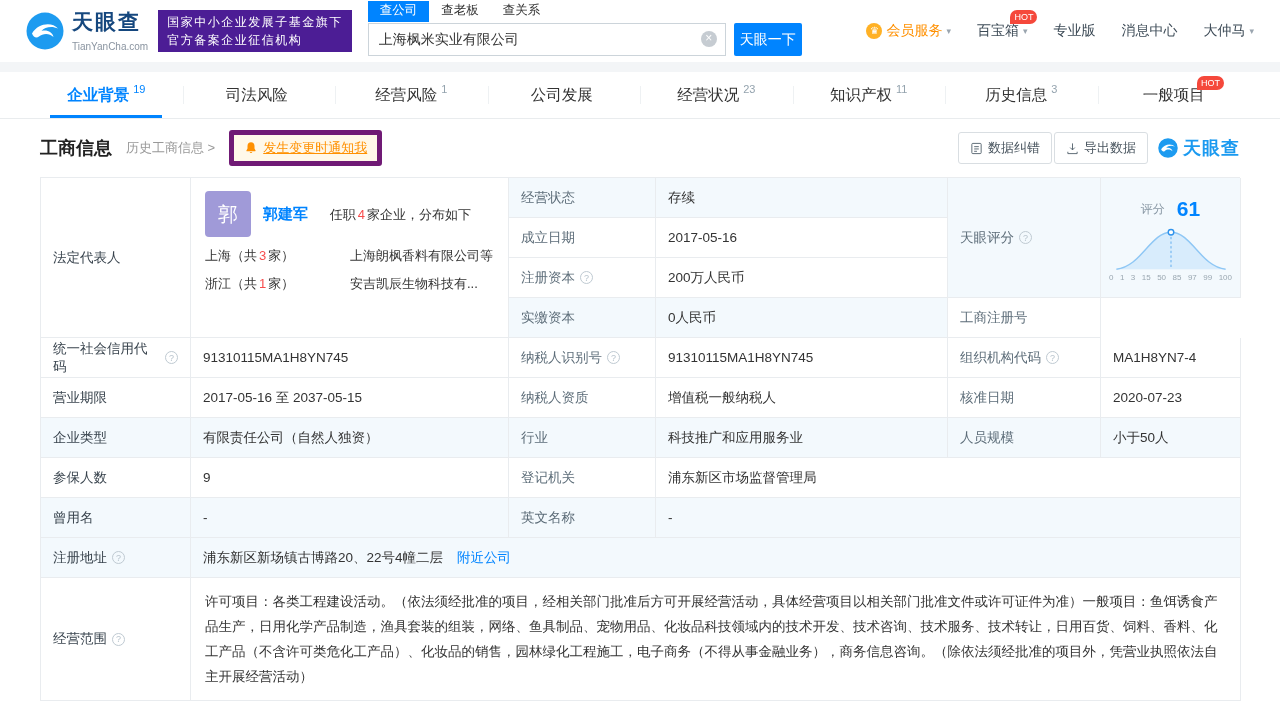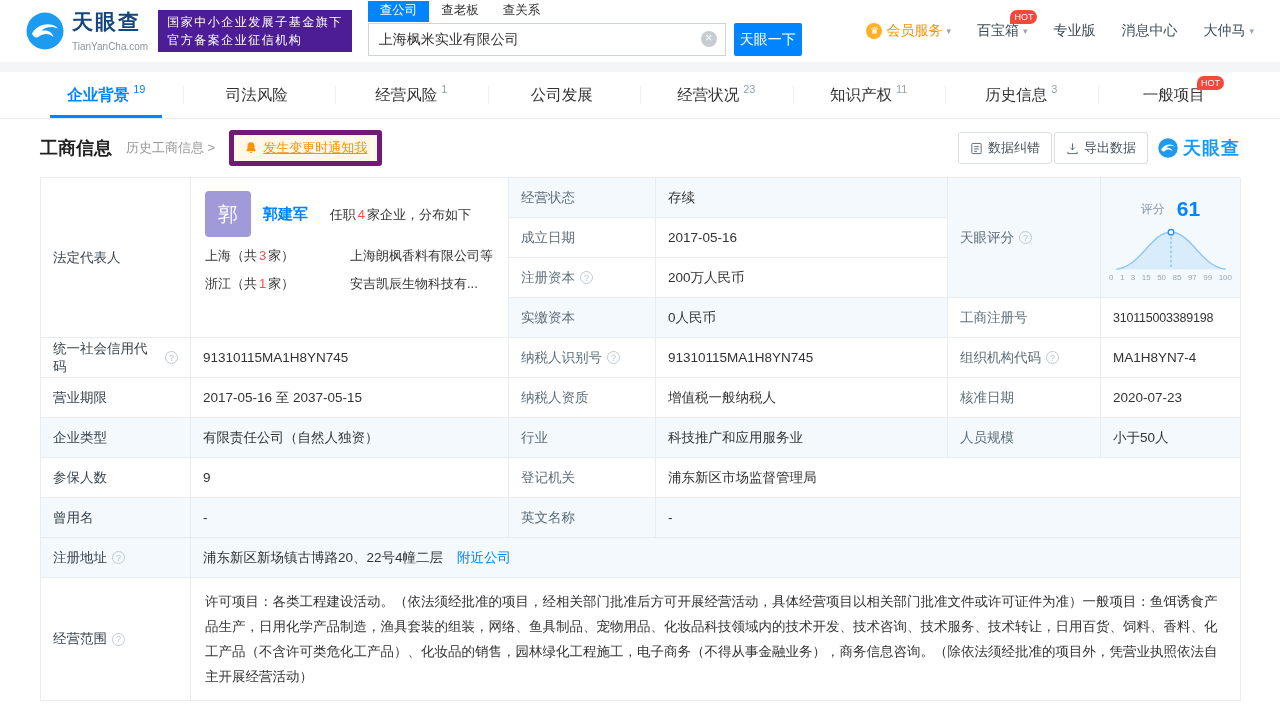--- a/index.html
+++ b/index.html
@@ -295,23 +295,20 @@
           <span>50</span>
           <span>85</span>
           <span>97</span>
           <span>99</span>
           <span>100</span>
       </div>
     </div>
     <div class="cell kcell gc5 gr4">
         <span>工商注册号</span>
       </div>
-    <div class="cell vcell gc6 gr4 small-val nowrap">
-        <span>310115003389198</span>
-      </div>
 
     <div class="cell lbl gc1 gr5">
         <span>统一社会信用代码</span>
         <span class="info">?</span>
       </div>
     <div class="cell vcell gc2 gr5">
         <span>91310115MA1H8YN745</span>
       </div>
     <div class="cell kcell gc3 gr5">
         <span>纳税人识别号</span>

